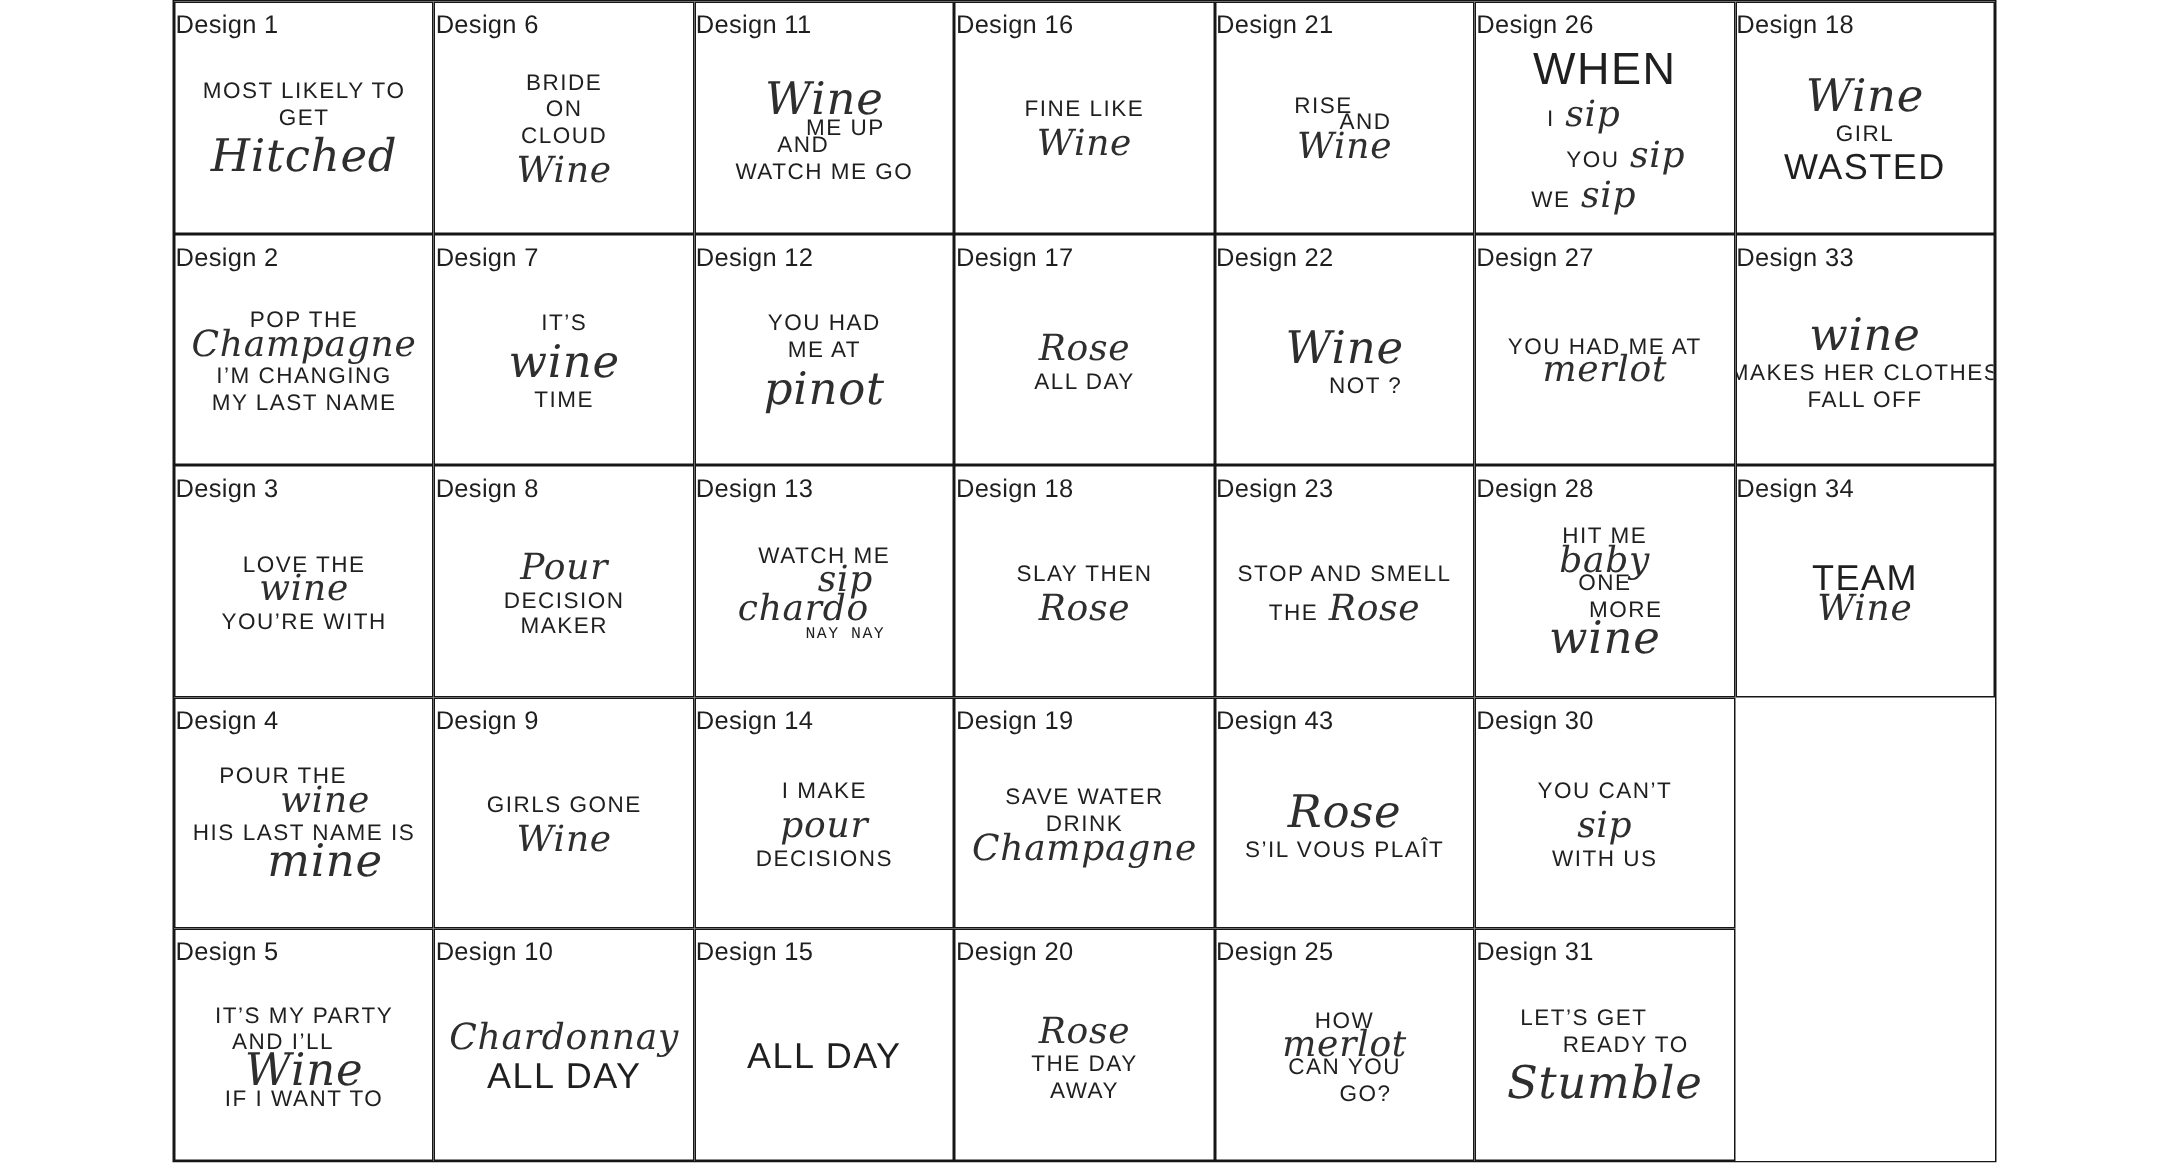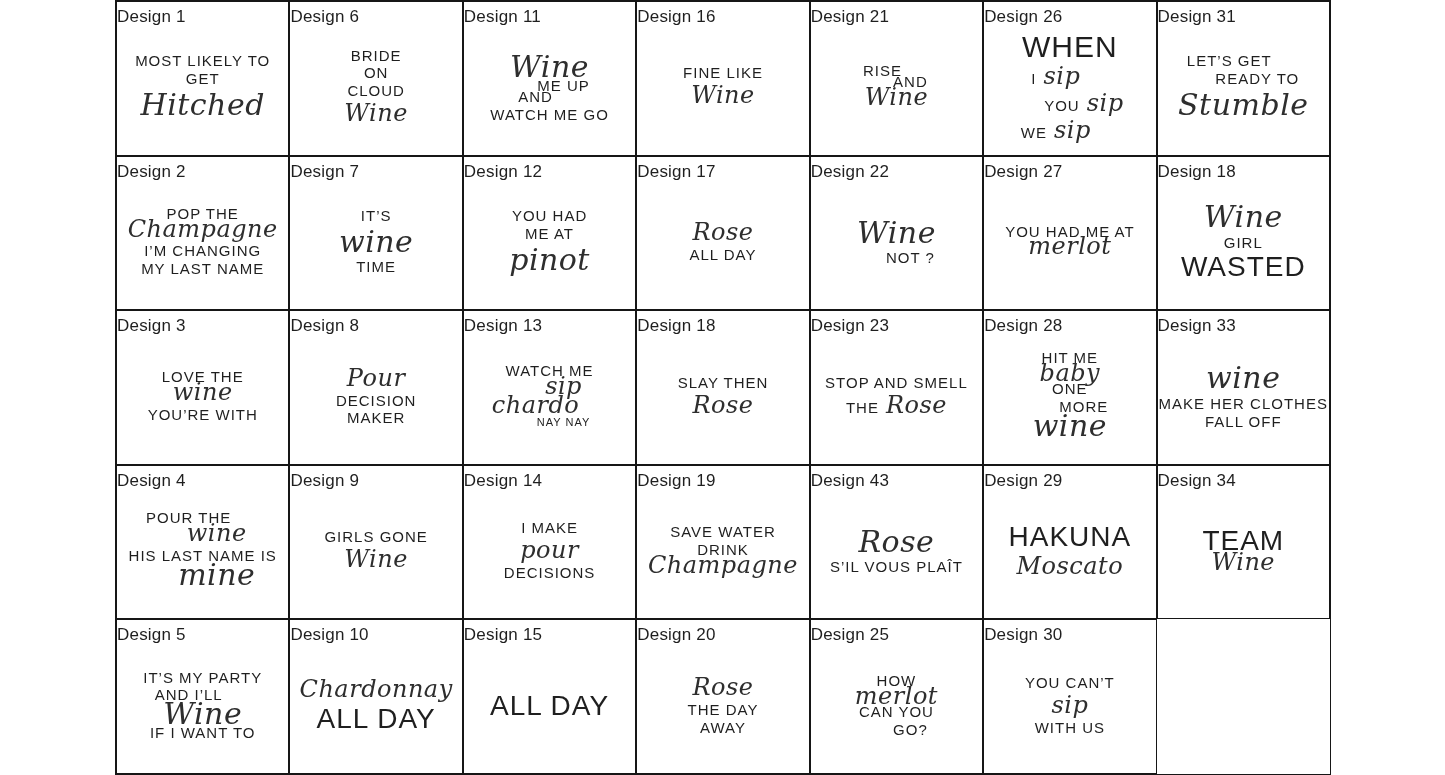--- a/index.html
+++ b/index.html
@@ -70,22 +70,22 @@
   .seg + .seg { margin-left: 7px; }
 
   
   .seg.p, .seg.ps, .seg.pl, .seg.pxl {
     font-family: "Liberation Sans", sans-serif;
     font-stretch: condensed;
     color: var(--ink, #1f1f1f);
     letter-spacing: 1px;
   }
   .seg.p   { font-size: 15px; }
-  .seg.ps  { font-size: 11px; }
-  .seg.pl  { font-size: 28px; margin-top: 24px; }
+  .seg.ps  { font-size: 11px; font-family: Liberation Mono, monospace; }
+  .seg.pl  { font-size: 24px; margin-top: 24px; }
   .seg.pxl { font-size: 30px; }
 
   
   .seg.s, .seg.sl {
     font-family: "DejaVu Serif", serif;
     font-style: italic;
     color: var(--script-ink, #2e2e2e);
     letter-spacing: 0.5px;
   }
   .seg.s  { font-size: 24px; }
@@ -313,27 +313,20 @@
     <div class="cell-header">Design 28</div>
     <div class="phrase">
           <div class="line"><span class="seg p">HIT ME</span></div>
           <div class="line tuck"><span class="seg s">baby</span></div>
           <div class="line tuck"><span class="seg p">ONE</span></div>
           <div class="line shift-r"><span class="seg p">MORE</span></div>
           <div class="line tuck"><span class="seg sl">wine</span></div>
         </div>
   </div>
       <div class="cell">
-    <div class="cell-header">Design 29</div>
-    <div class="phrase">
-          <div class="line"><span class="seg pl">HAKUNA</span></div>
-          <div class="line"><span class="seg s">Moscato</span></div>
-        </div>
-  </div>
-      <div class="cell">
     <div class="cell-header">Design 30</div>
     <div class="phrase">
           <div class="line"><span class="seg p">YOU CAN’T</span></div>
           <div class="line"><span class="seg s">sip</span></div>
           <div class="line"><span class="seg p">WITH US</span></div>
         </div>
   </div>
       <div class="cell">
     <div class="cell-header">Design 31</div>
     <div class="phrase">
@@ -347,21 +340,21 @@
     <div class="phrase">
           <div class="line"><span class="seg sl">Wine</span></div>
           <div class="line"><span class="seg p">GIRL</span></div>
           <div class="line"><span class="seg pl">WASTED</span></div>
         </div>
   </div>
       <div class="cell">
     <div class="cell-header">Design 33</div>
     <div class="phrase">
           <div class="line"><span class="seg sl">wine</span></div>
-          <div class="line"><span class="seg p">MAKE HER CLOTHES</span></div>
+          <div class="line"><span class="seg p">MAKES HER CLOTHES</span></div>
           <div class="line"><span class="seg p">FALL OFF</span></div>
         </div>
   </div>
       <div class="cell">
     <div class="cell-header">Design 34</div>
     <div class="phrase">
           <div class="line"><span class="seg pl">TEAM</span></div>
           <div class="line tuck"><span class="seg s">Wine</span></div>
         </div>
   </div>

